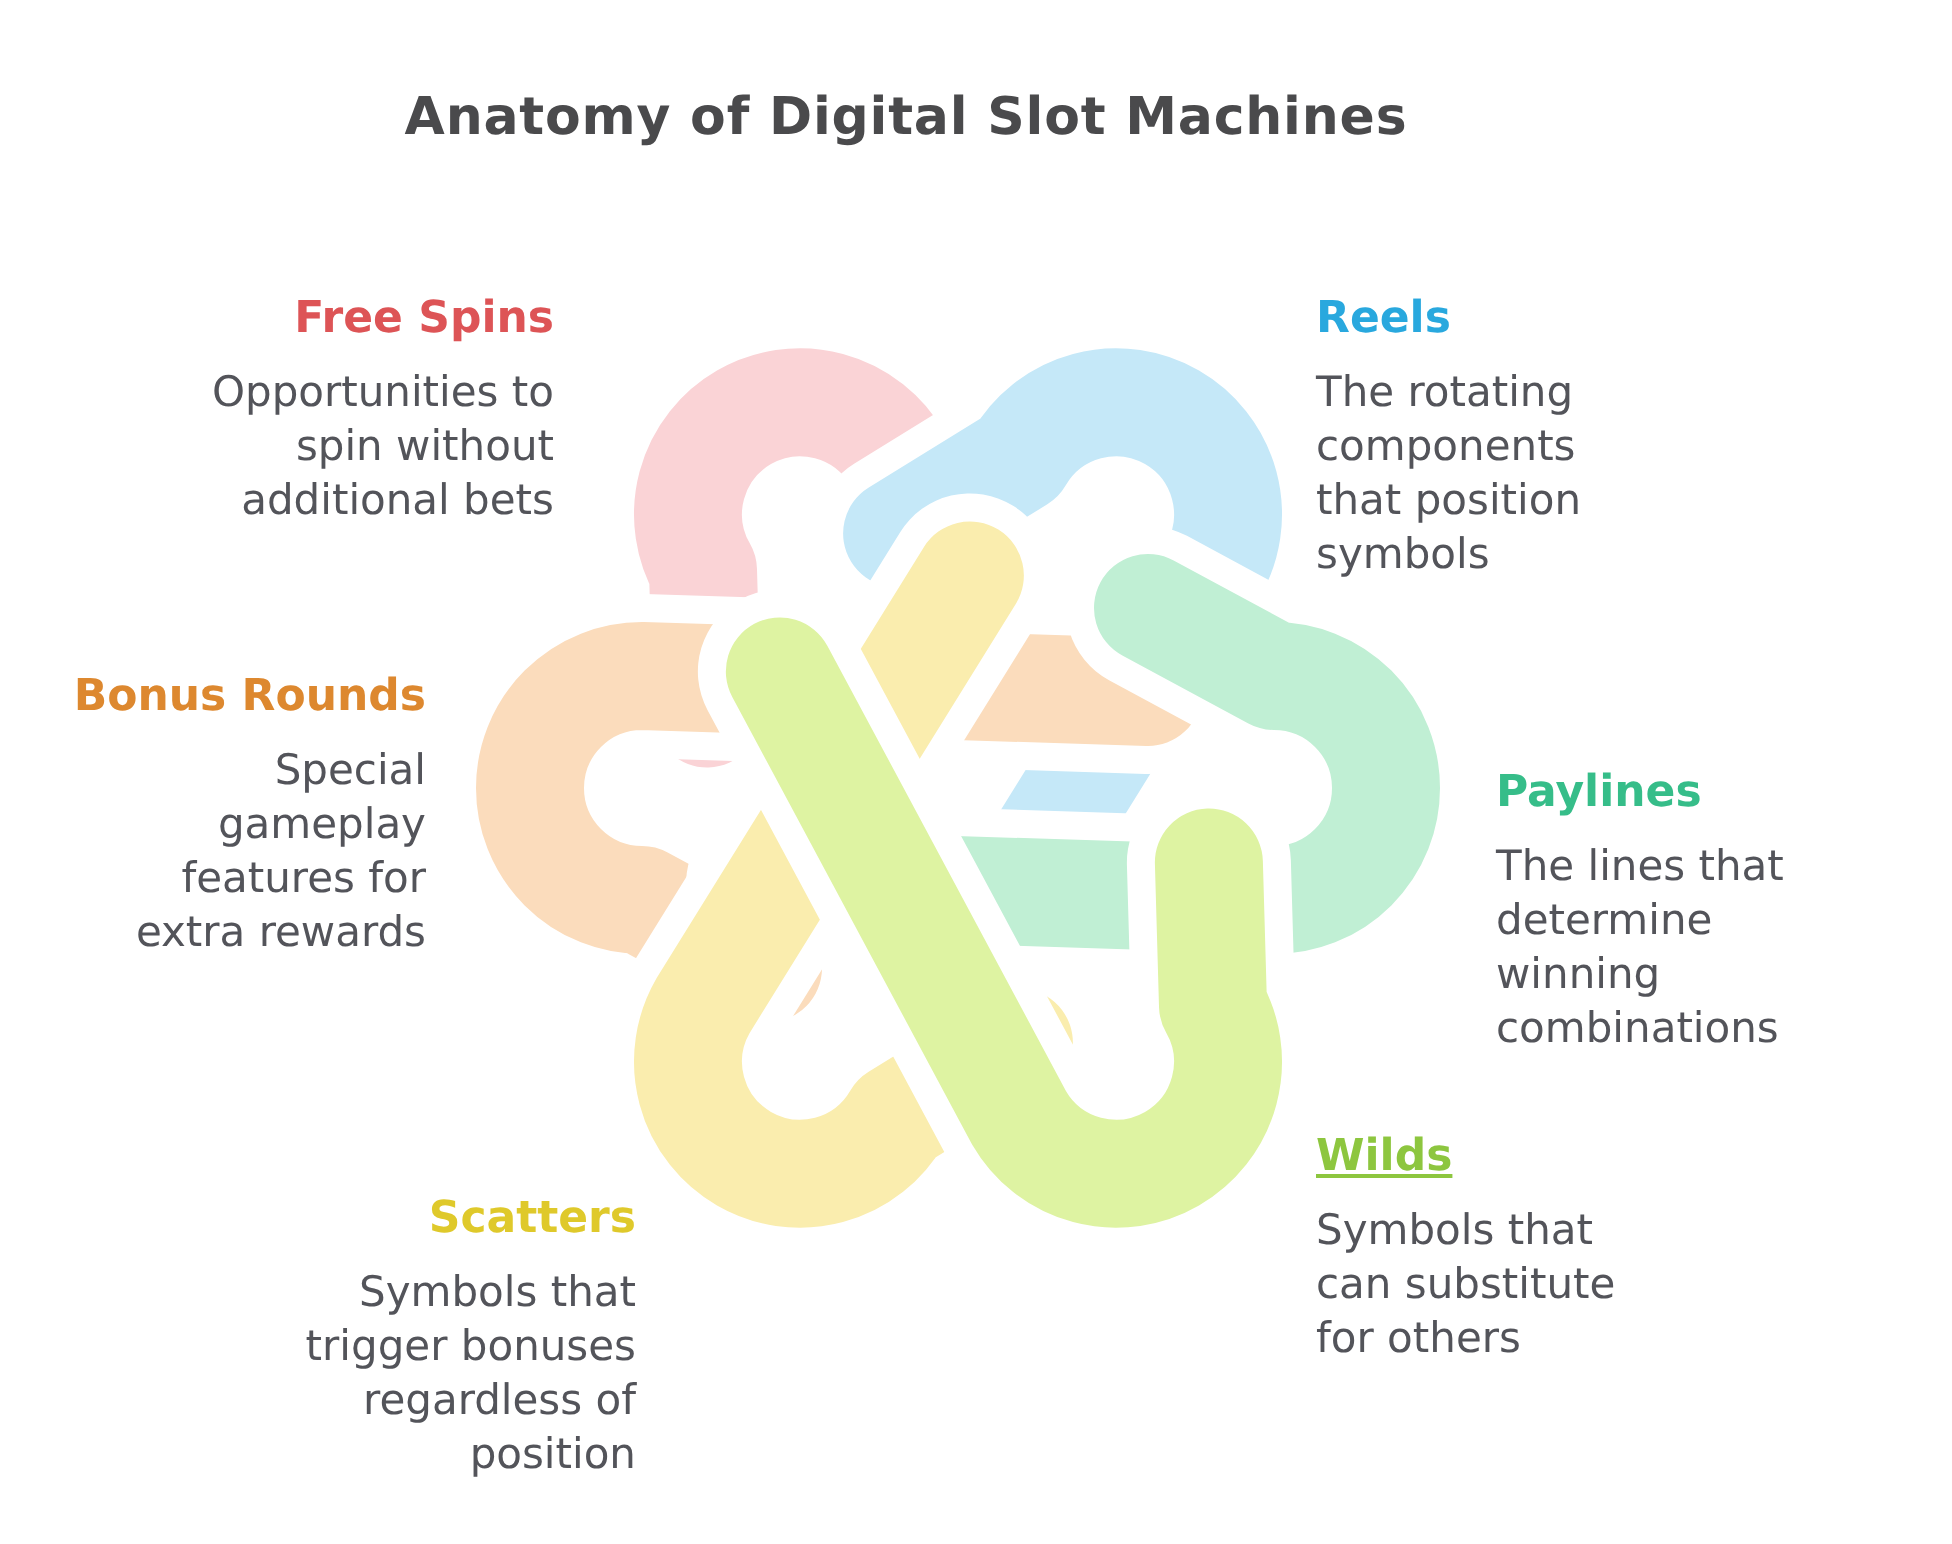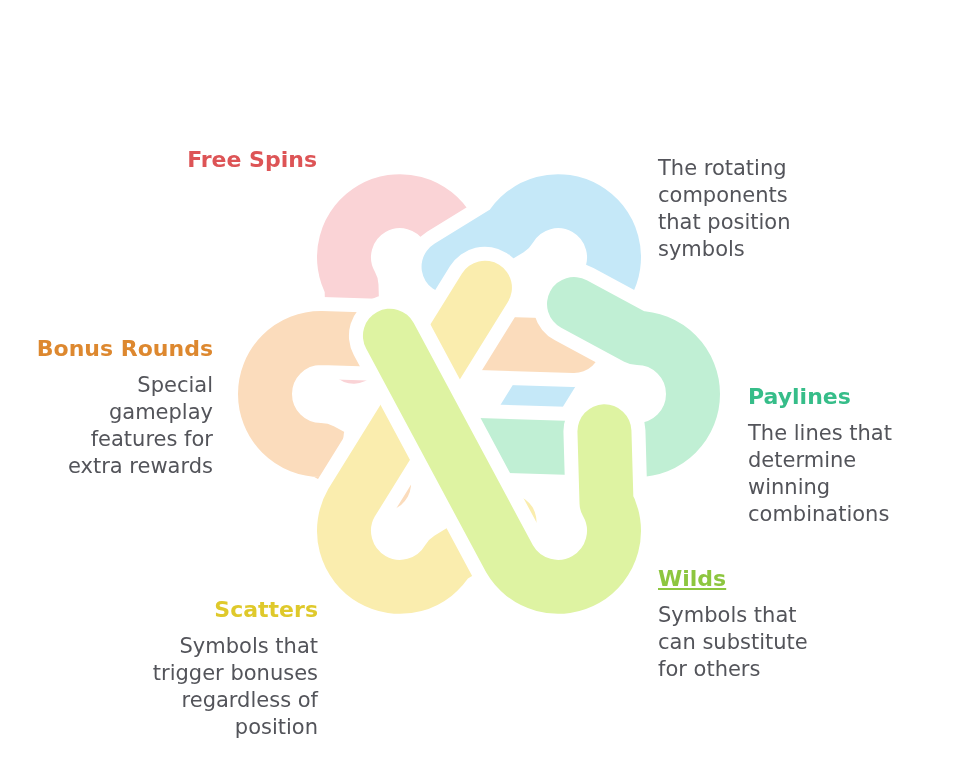--- a/index.html
+++ b/index.html
@@ -14,32 +14,33 @@
   .knot{position:absolute;left:229px;top:144px;}
   .knot .outline{stroke:#ffffff;stroke-width:82;fill:none;}
   .knot .ink{stroke-width:54;fill:none;}
   .section{position:absolute;}
   .section h2{margin:0;font-size:22px;font-weight:bold;line-height:28px;}
   .section .desc{
     margin:9px 0 0;font-size:21px;line-height:27px;color:#53545a;
     white-space:pre-line;
   }
   .align-right{text-align:right;}
-  .sec-free-spins{right:659px;top:146px;width:240px;}
+  .sec-free-spins{right:699px;top:146px;width:240px;}
   .sec-reels{left:658px;top:146px;width:210px;}
   .sec-bonus-rounds{right:763px;top:335px;width:240px;}
   .sec-paylines{left:748px;top:335px;width:210px;}
   .sec-scatters{right:658px;top:596px;width:250px;}
   .sec-wilds{left:658px;top:565px;width:210px;}
 </style>
 </head>
 <body>
 
 <div class="canvas">
 
+  <h1 class="page-title" style="color: rgb(74, 74, 76);">Anatomy of Digital Slot Machines</h1>
 
   <svg class="knot" width="500" height="500" viewBox="-250 -250 500 500" aria-hidden="true">
     <defs>
       <path id="hook" d="M -95 48 L 158 56 A 56 56 0 0 0 158 -56 L 95 -90" fill="none" stroke-linecap="round" stroke-linejoin="round"></path>
     </defs>
     <g transform="rotate(-120)">
       <use href="#hook" class="outline"></use>
       <use href="#hook" class="ink" style="stroke: rgb(250, 211, 214);"></use>
     </g>
     <g transform="rotate(-60)">
@@ -59,23 +60,27 @@
       <use href="#hook" class="ink" style="stroke: rgb(250, 237, 174);"></use>
     </g>
     <g transform="rotate(60)">
       <use href="#hook" class="outline"></use>
       <use href="#hook" class="ink" style="stroke: rgb(222, 243, 162);"></use>
     </g>
   </svg>
 
   <div class="section sec-free-spins align-right">
     <h2 style="color: rgb(221, 84, 86);">Free Spins</h2>
+    <p class="desc">Opportunities to
+spin without
+additional bets</p>
   </div>
 
   <div class="section sec-reels">
+    <h2 style="color: rgb(41, 168, 222);">Reels</h2>
     <p class="desc">The rotating
 components
 that position
 symbols</p>
   </div>
 
   <div class="section sec-bonus-rounds align-right">
     <h2 style="color: rgb(221, 136, 47);">Bonus Rounds</h2>
     <p class="desc">Special
 gameplay

